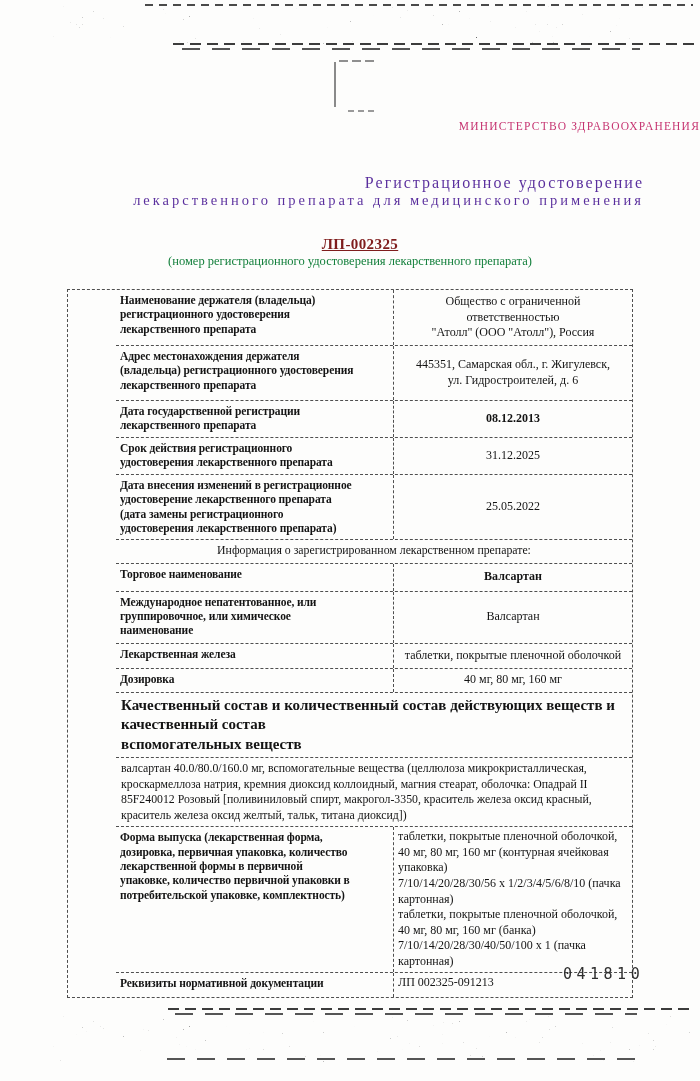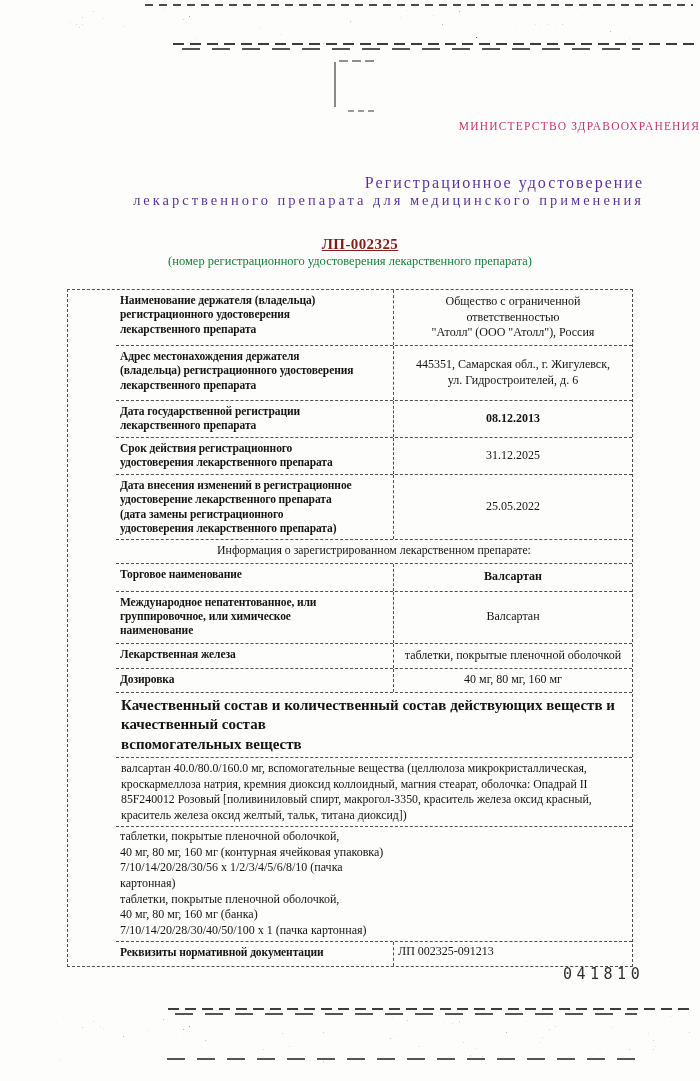--- a/index.html
+++ b/index.html
@@ -237,20 +237,25 @@
     </div>
 
     <div class="t-row r12">
       <div class="t-full">валсартан 40.0/80.0/160.0 мг, вспомогательные вещества (целлюлоза микрокристаллическая,
 кроскармеллоза натрия, кремния диоксид коллоидный, магния стеарат, оболочка: Опадрай II
 85F240012 Розовый [поливиниловый спирт, макрогол-3350, краситель железа оксид красный,
 краситель железа оксид желтый, тальк, титана диоксид])</div>
     </div>
 
     <div class="t-row r13">
+      <div class="t-label">Форма выпуска (лекарственная форма,
+дозировка, первичная упаковка, количество
+лекарственной формы в первичной
+упаковке, количество первичной упаковки в
+потребительской упаковке, комплектность)</div>
       <div class="t-value left">таблетки, покрытые пленочной оболочкой,
 40 мг, 80 мг, 160 мг (контурная ячейковая упаковка)
 7/10/14/20/28/30/56 х 1/2/3/4/5/6/8/10 (пачка
 картонная)
 таблетки, покрытые пленочной оболочкой,
 40 мг, 80 мг, 160 мг (банка)
 7/10/14/20/28/30/40/50/100 х 1 (пачка картонная)</div>
     </div>
 
     <div class="t-row r14">

